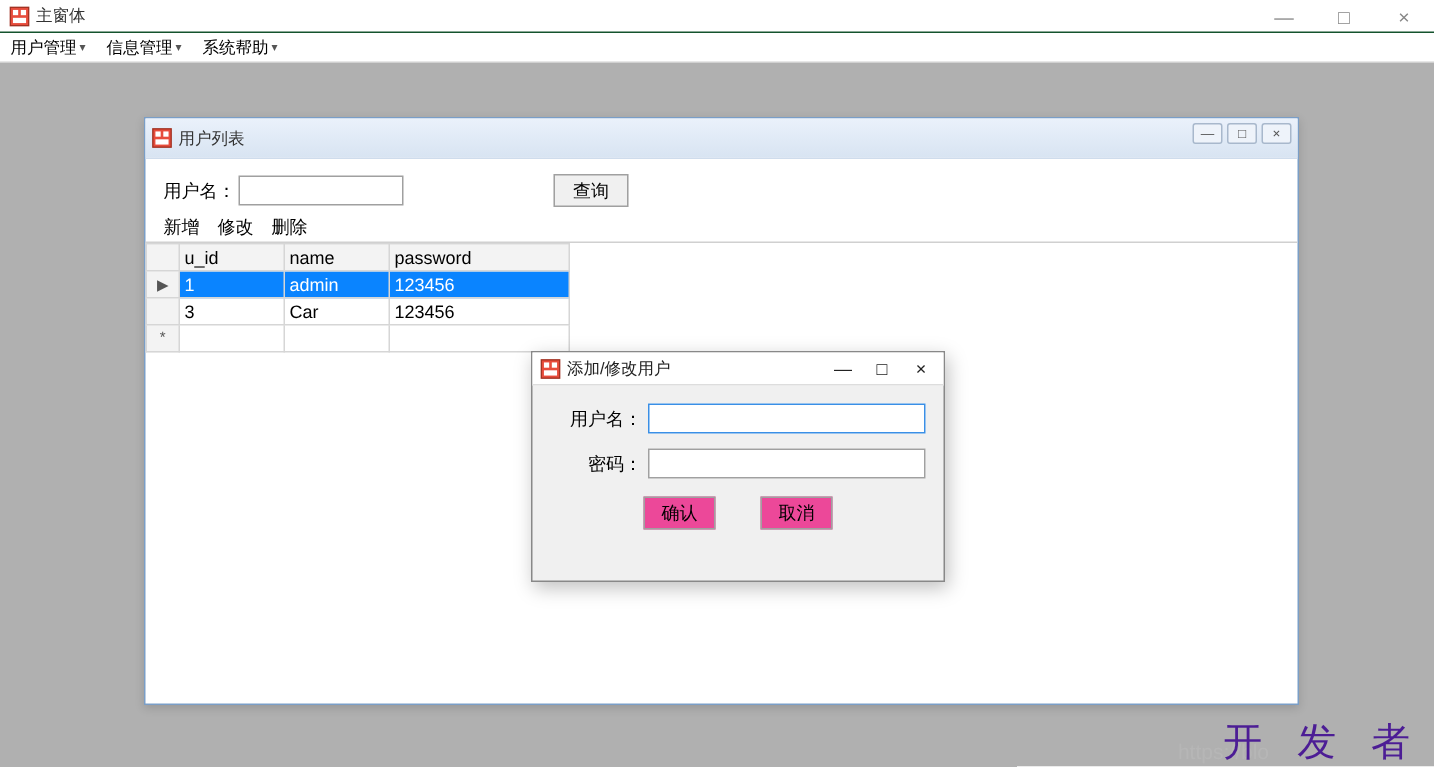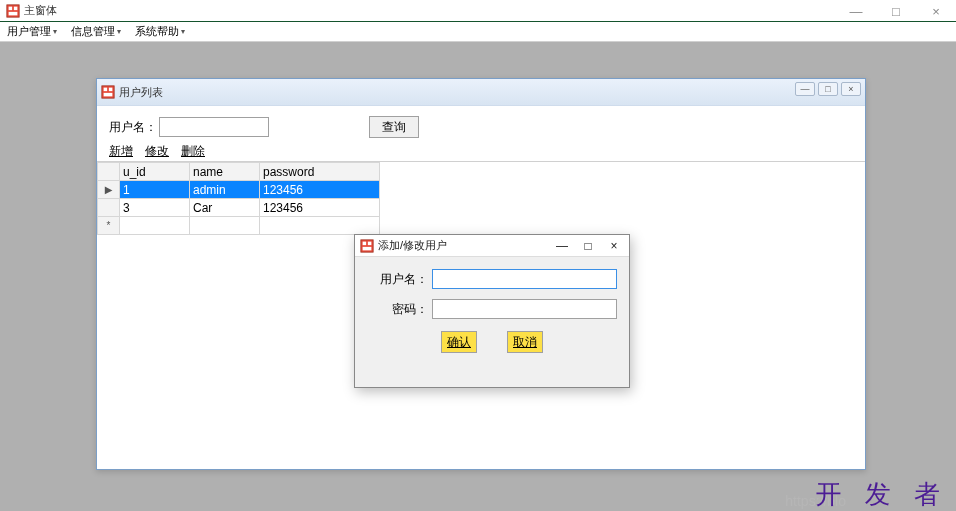--- a/index.html
+++ b/index.html
@@ -54,21 +54,21 @@
     .filter-row .query-btn {
       margin-left: 100px;
       width: 50px; height: 22px;
       background: #f0f0f0;
       border: 1px solid #a0a0a0;
       font-size: 12px;
       cursor: pointer;
     }
 
     
-    .action-bar { height: 20px; display: flex; align-items: center; padding: 0 6px; border-bottom: 1px solid #d0d0d0; font-size: 12px; text-decoration: underline; }
+    .action-bar { height: 20px; display: flex; align-items: center; padding: 0 6px; border-bottom: 1px solid #d0d0d0; font-size: 12px; }
     .action-bar .action { padding: 1px 6px; }
 
     
     .grid { display: table; border-collapse: collapse; font-family: "SimSun", monospace; font-size: 12px; }
     .grid .row { display: table-row; }
     .grid .cell { display: table-cell; border: 1px solid #d6d6d6; height: 18px; padding: 0 3px; vertical-align: middle; background: #fff; }
     .grid .hdr { background: #f3f3f3; font-weight: normal; text-align: left; }
     .grid .rowhdr { width: 22px; background: #f3f3f3; text-align: center; color: #555; font-size: 10px; }
     .col-uid { width: 70px; }
     .col-name { width: 70px; }
@@ -94,21 +94,21 @@
     }
     .dlg-titlebar .title { font-size: 11px; color: #222; }
     .dlg-controls { position: absolute; right: 2px; top: 2px; display: flex; }
     .dlg-controls .ctrl { width: 26px; height: 18px; display: flex; align-items: center; justify-content: center; font-size: 12px; color: #222; }
     .dlg-body { padding: 12px 12px 8px 12px; }
     .form-row { display: flex; align-items: center; margin-bottom: 10px; }
     .form-row .lbl { width: 70px; text-align: right; font-size: 12px; padding-right: 4px; }
     .form-row input { flex: 0 0 150px; height: 20px; border: 1px solid #3a8fe6; background: #fff; padding: 0 3px; }
     .form-row input.pw { border-color: #a0a0a0; }
     .dlg-buttons { display: flex; justify-content: center; gap: 30px; margin-top: 12px; }
-    .dlg-buttons .btn { width: 36px; height: 22px; background: #fde047; border: 1px solid #a0a0a0; font-size: 12px; cursor: pointer; text-decoration: underline; }
+    .dlg-buttons .btn { width: 48px; height: 22px; background: #ec4899; border: 1px solid #a0a0a0; font-size: 12px; cursor: pointer; }
 
     
     .watermark {
       position: absolute; right: 8px; bottom: 4px;
       font-family: Arial, sans-serif;
       color: #0a5fa8; text-align: right;
       line-height: 1;
       pointer-events: none;
       user-select: none;
     }

